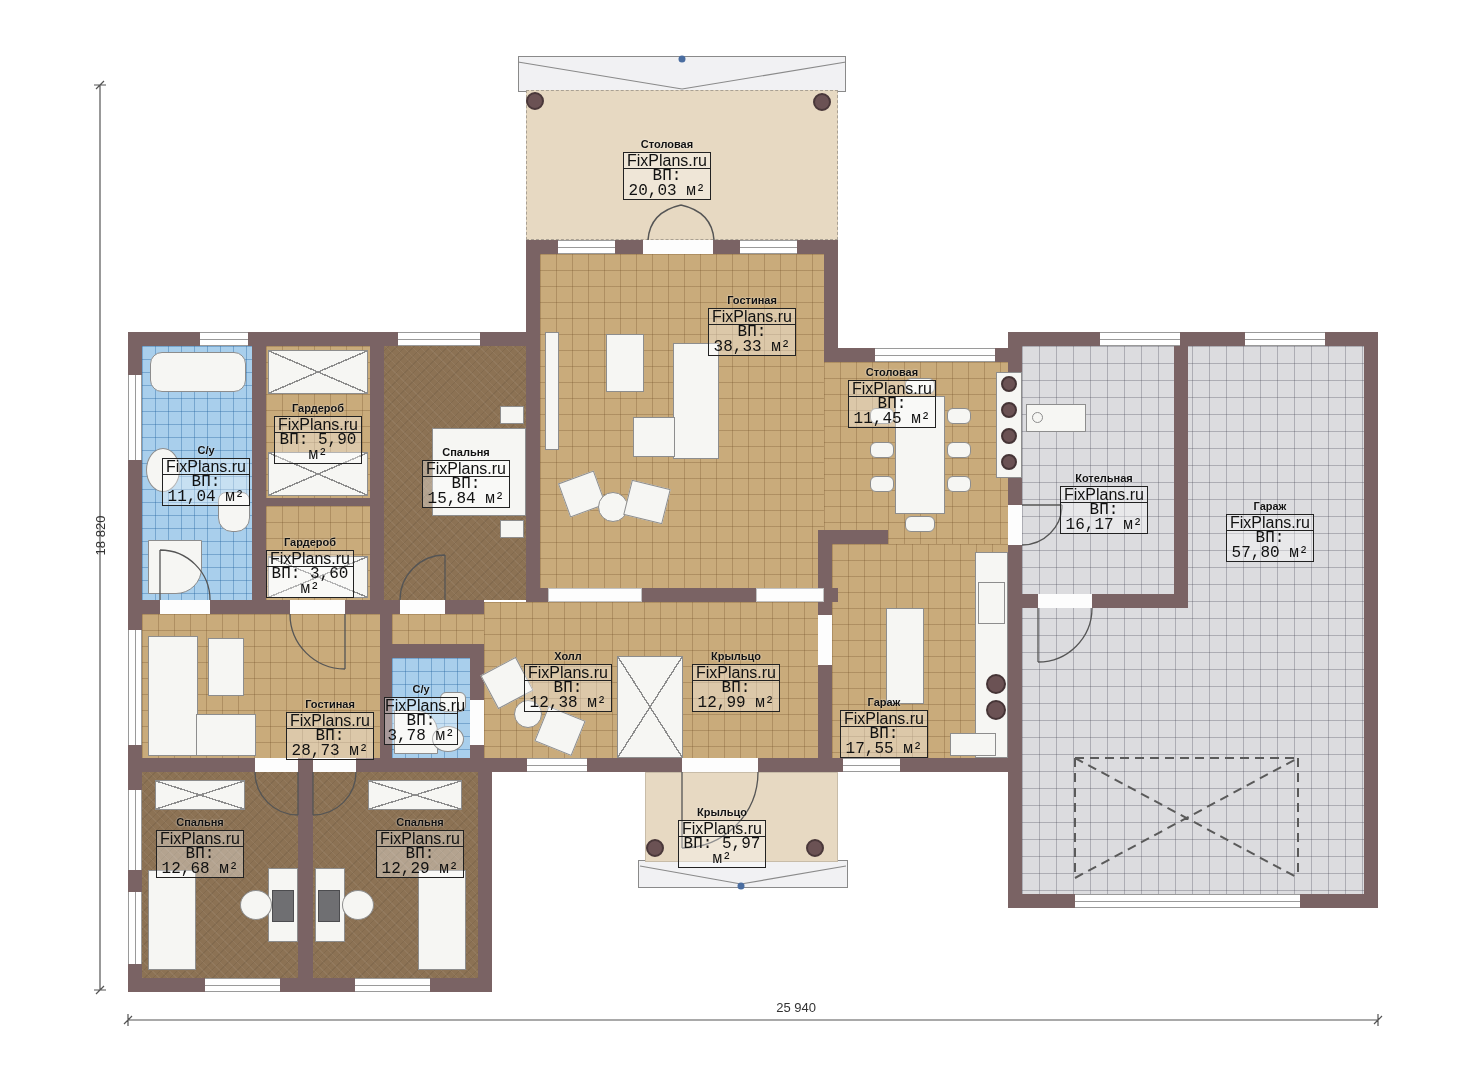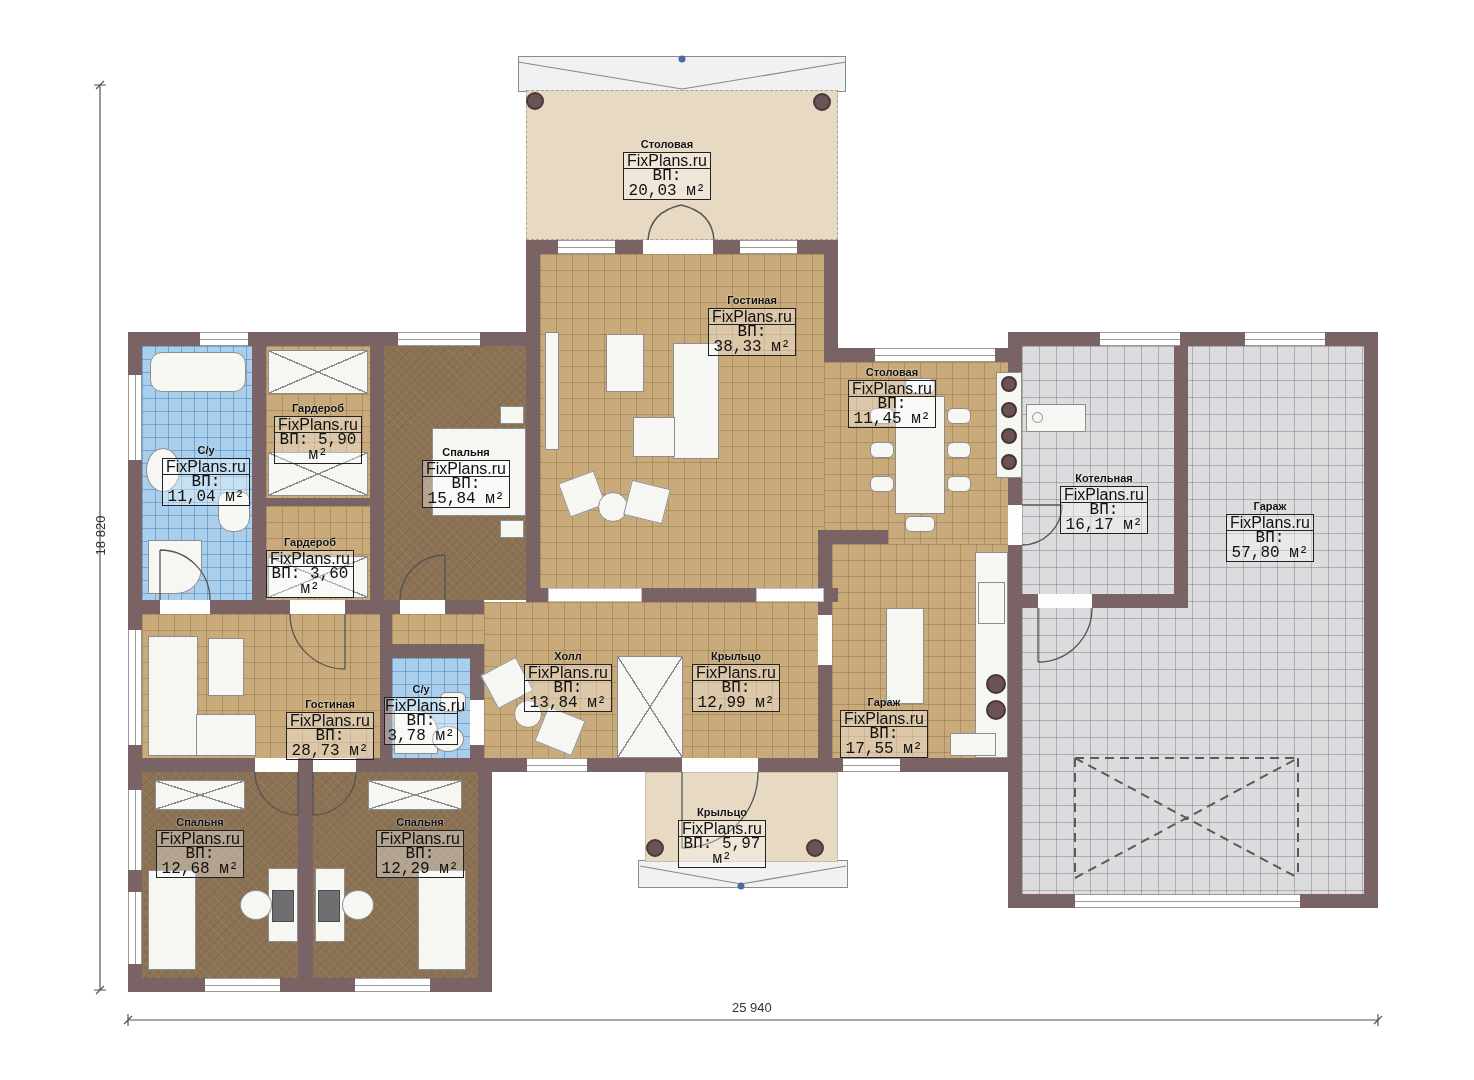--- a/index.html
+++ b/index.html
@@ -309,21 +309,21 @@
     <div class="nm">С/у</div>
     <div class="bx">
         <div class="b1">FixPlans.ru</div>
         <div class="b2">ВП: 3,78 м²</div>
       </div>
   </div>
   <div class="rlabel" style="left:524px;top:650px;">
     <div class="nm">Холл</div>
     <div class="bx">
         <div class="b1">FixPlans.ru</div>
-        <div class="b2">ВП: 13,84 м²</div>
+        <div class="b2">ВП: 12,38 м²</div>
       </div>
   </div>
   <div class="rlabel" style="left:692px;top:650px;">
     <div class="nm">Крыльцо</div>
     <div class="bx">
         <div class="b1">FixPlans.ru</div>
         <div class="b2">ВП: 12,99 м²</div>
       </div>
   </div>
   <div class="rlabel" style="left:840px;top:696px;">
@@ -349,15 +349,15 @@
   </div>
   <div class="rlabel" style="left:376px;top:816px;">
     <div class="nm">Спальня</div>
     <div class="bx">
         <div class="b1">FixPlans.ru</div>
         <div class="b2">ВП: 12,29 м²</div>
       </div>
   </div>
 
   <div class="dim" style="left:60px;top:528px;width:80px;text-align:center;transform:rotate(-90deg);transform-origin:center;">18 820</div>
-  <div class="dim" style="left:732px;top:1000px;width:110px;text-align:left;">25 940</div>
+  <div class="dim" style="left:706px;top:1000px;width:110px;text-align:right;">25 940</div>
 
 </div>
 
 </body></html>

